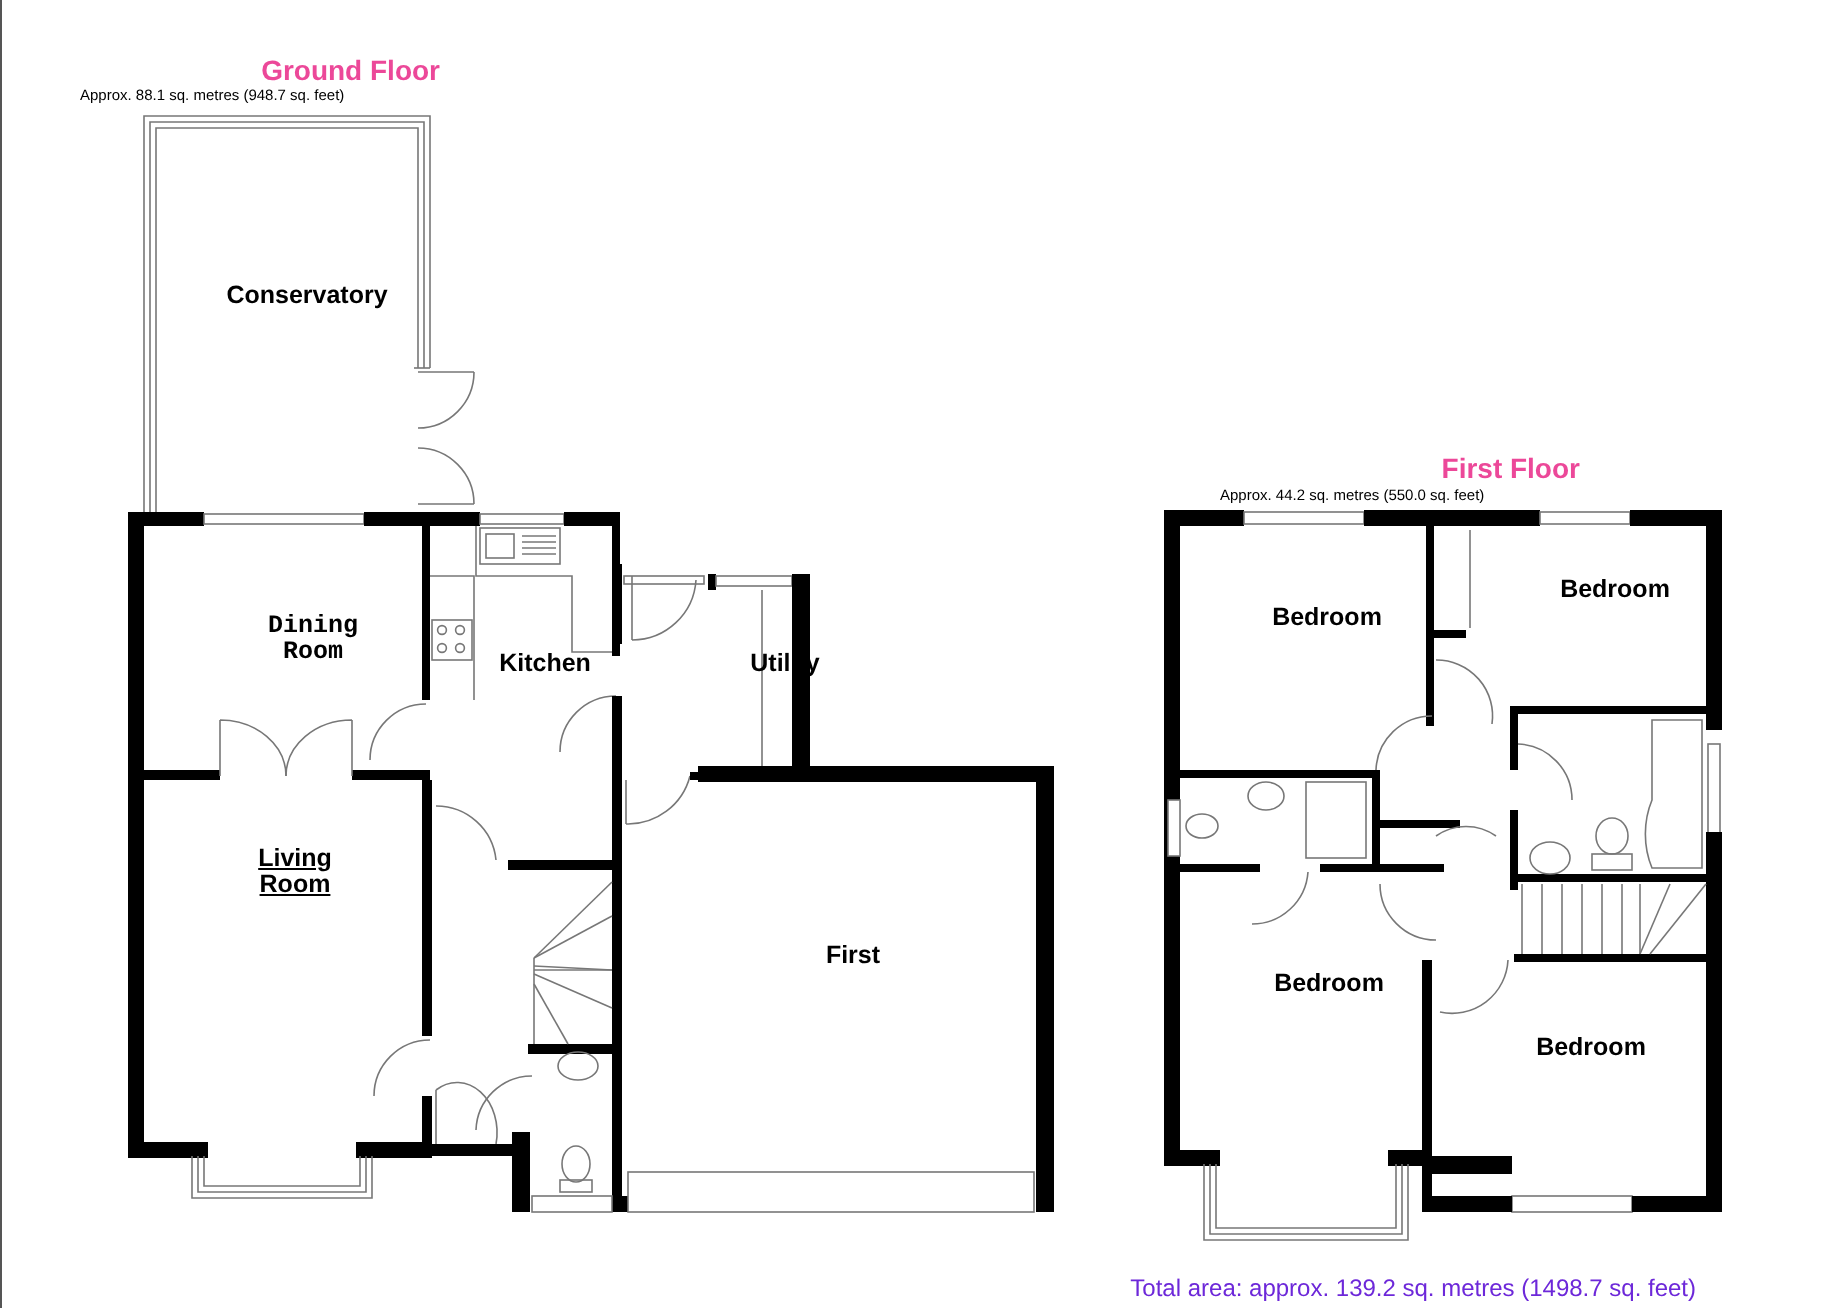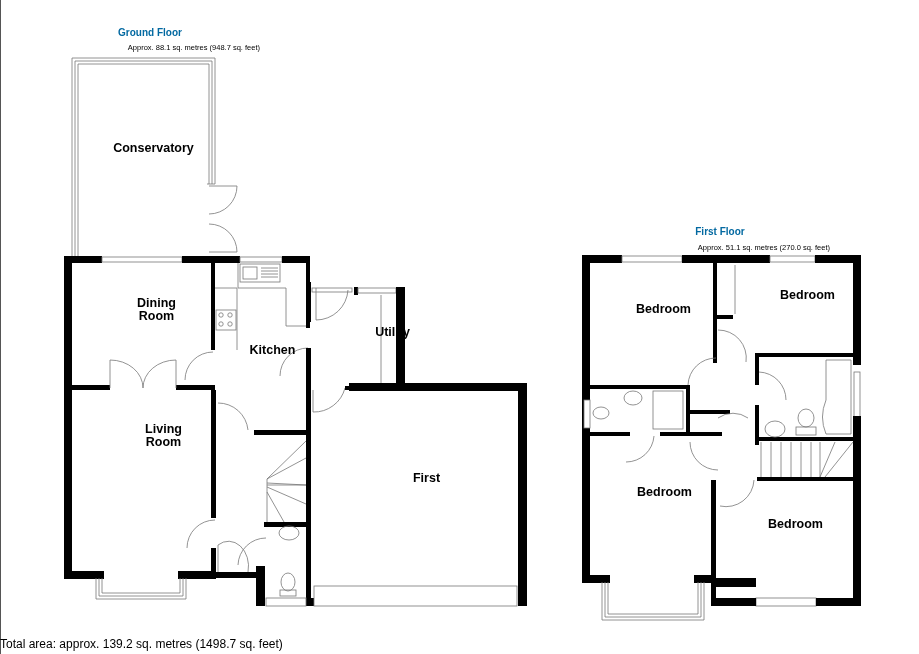--- a/index.html
+++ b/index.html
@@ -1,36 +1,36 @@
 <!DOCTYPE html>
 <html><head>
   <meta charset="utf-8">
   <style>
     html, body { margin: 0; padding: 0; background: #ffffff; }
     body { width: 919px; height: 654px; position: relative; overflow: hidden; font-family: "Liberation Sans", sans-serif; }
     .frame-left { position: absolute; left: 0; top: 0; width: 1px; height: 654px; background: #555; }
     svg { position: absolute; left: 0; top: 0; }
-    .floor-title { position: absolute; font-weight: bold; font-size: 10px; color: #0369a1; text-align: center; white-space: nowrap; }
-    .floor-sub { position: absolute; font-size: 7.5px; color: #000; text-align: right; white-space: nowrap; }
+    .floor-title { position: absolute; font-weight: bold; font-size: 14px; color: #ec4899; text-align: right; white-space: nowrap; }
+    .floor-sub { position: absolute; font-size: 7.5px; color: #000; text-align: left; white-space: nowrap; }
     .room-label { position: absolute; font-weight: bold; font-size: 12.5px; color: #000; text-align: center; line-height: 13px; white-space: nowrap; transform: translate(-50%, -50%); padding-left: 29px; }
-    .total { position: absolute; left: 0; width: 848px; top: 637px; text-align: left; font-size: 12px; color: #000000; }
+    .total { position: absolute; left: 0; width: 848px; top: 637px; text-align: right; font-size: 12px; color: #6d28d9; }
     .wall { fill: #000; }
     .thin { fill: none; stroke: #777; stroke-width: 0.8; }
     .win { fill: #fff; stroke: #777; stroke-width: 0.8; }
   </style>
 </head>
 <body>
 
 <div class="frame-left"></div>
 
 <div class="floor-title" style="left:80px; top:27px; width:140px;">Ground Floor</div>
 <div class="floor-sub" style="left:40px; top:43px; width:220px;">Approx. 88.1 sq. metres (948.7 sq. feet)</div>
 
 <div class="floor-title" style="left:650px; top:226px; width:140px;">First Floor</div>
-<div class="floor-sub" style="left:610px; top:243px; width:220px;">Approx. 51.1 sq. metres (270.0 sq. feet)</div>
+<div class="floor-sub" style="left:610px; top:243px; width:220px;">Approx. 44.2 sq. metres (550.0 sq. feet)</div>
 
 <svg width="919" height="654" viewBox="0 0 919 654">
 
   <g>
 
     <g>
       <path class="thin" d="M72 258 L72 58 L215 58 L215 184"></path>
       <path class="thin" d="M75 258 L75 61 L212 61 L212 184"></path>
       <path class="thin" d="M78 258 L78 64 L209 64 L209 184"></path>
       <path class="thin" d="M207 184 L215 184"></path>
@@ -199,25 +199,25 @@
     <rect class="thin" x="653" y="391" width="30" height="38"></rect>
 
     <path class="thin" d="M826 360 L851 360 L851 434 L826 434 A28 36 0 0 1 826 400 Z"></path>
     <ellipse class="thin" cx="806" cy="418" rx="8" ry="9"></ellipse>
     <rect class="thin" x="796" y="427" width="20" height="8"></rect>
     <ellipse class="thin" cx="775" cy="429" rx="10" ry="8"></ellipse>
   </g>
 </svg>
 
 <div class="room-label" style="left:139px; top:148px;">Conservatory</div>
-<div class="room-label" style="left:142px; top:310px; white-space:pre-line;">Dining
+<div class="room-label" style="left:142px; top:320px; white-space:pre-line;font-family:Liberation Mono, monospace;">Dining
 Room</div>
-<div class="room-label" style="left:258px; top:350px;">Kitchen</div>
+<div class="room-label" style="left:258px; top:332px;">Kitchen</div>
 <div class="room-label" style="left:352px; top:332px;margin-left:26px;">Utility</div>
-<div class="room-label" style="left:149px; top:436px; white-space:pre-line;">Living
+<div class="room-label" style="left:133px; top:436px; white-space:pre-line;text-decoration:underline;">Living
 Room</div>
 <div class="room-label" style="left:412px; top:478px;">First</div>
 
 <div class="room-label" style="left:649px; top:309px;">Bedroom</div>
 <div class="room-label" style="left:793px; top:295px;">Bedroom</div>
 <div class="room-label" style="left:650px; top:492px;">Bedroom</div>
 <div class="room-label" style="left:781px; top:524px;">Bedroom</div>
 
 <div class="total">Total area: approx. 139.2 sq. metres (1498.7 sq. feet)</div>
 

